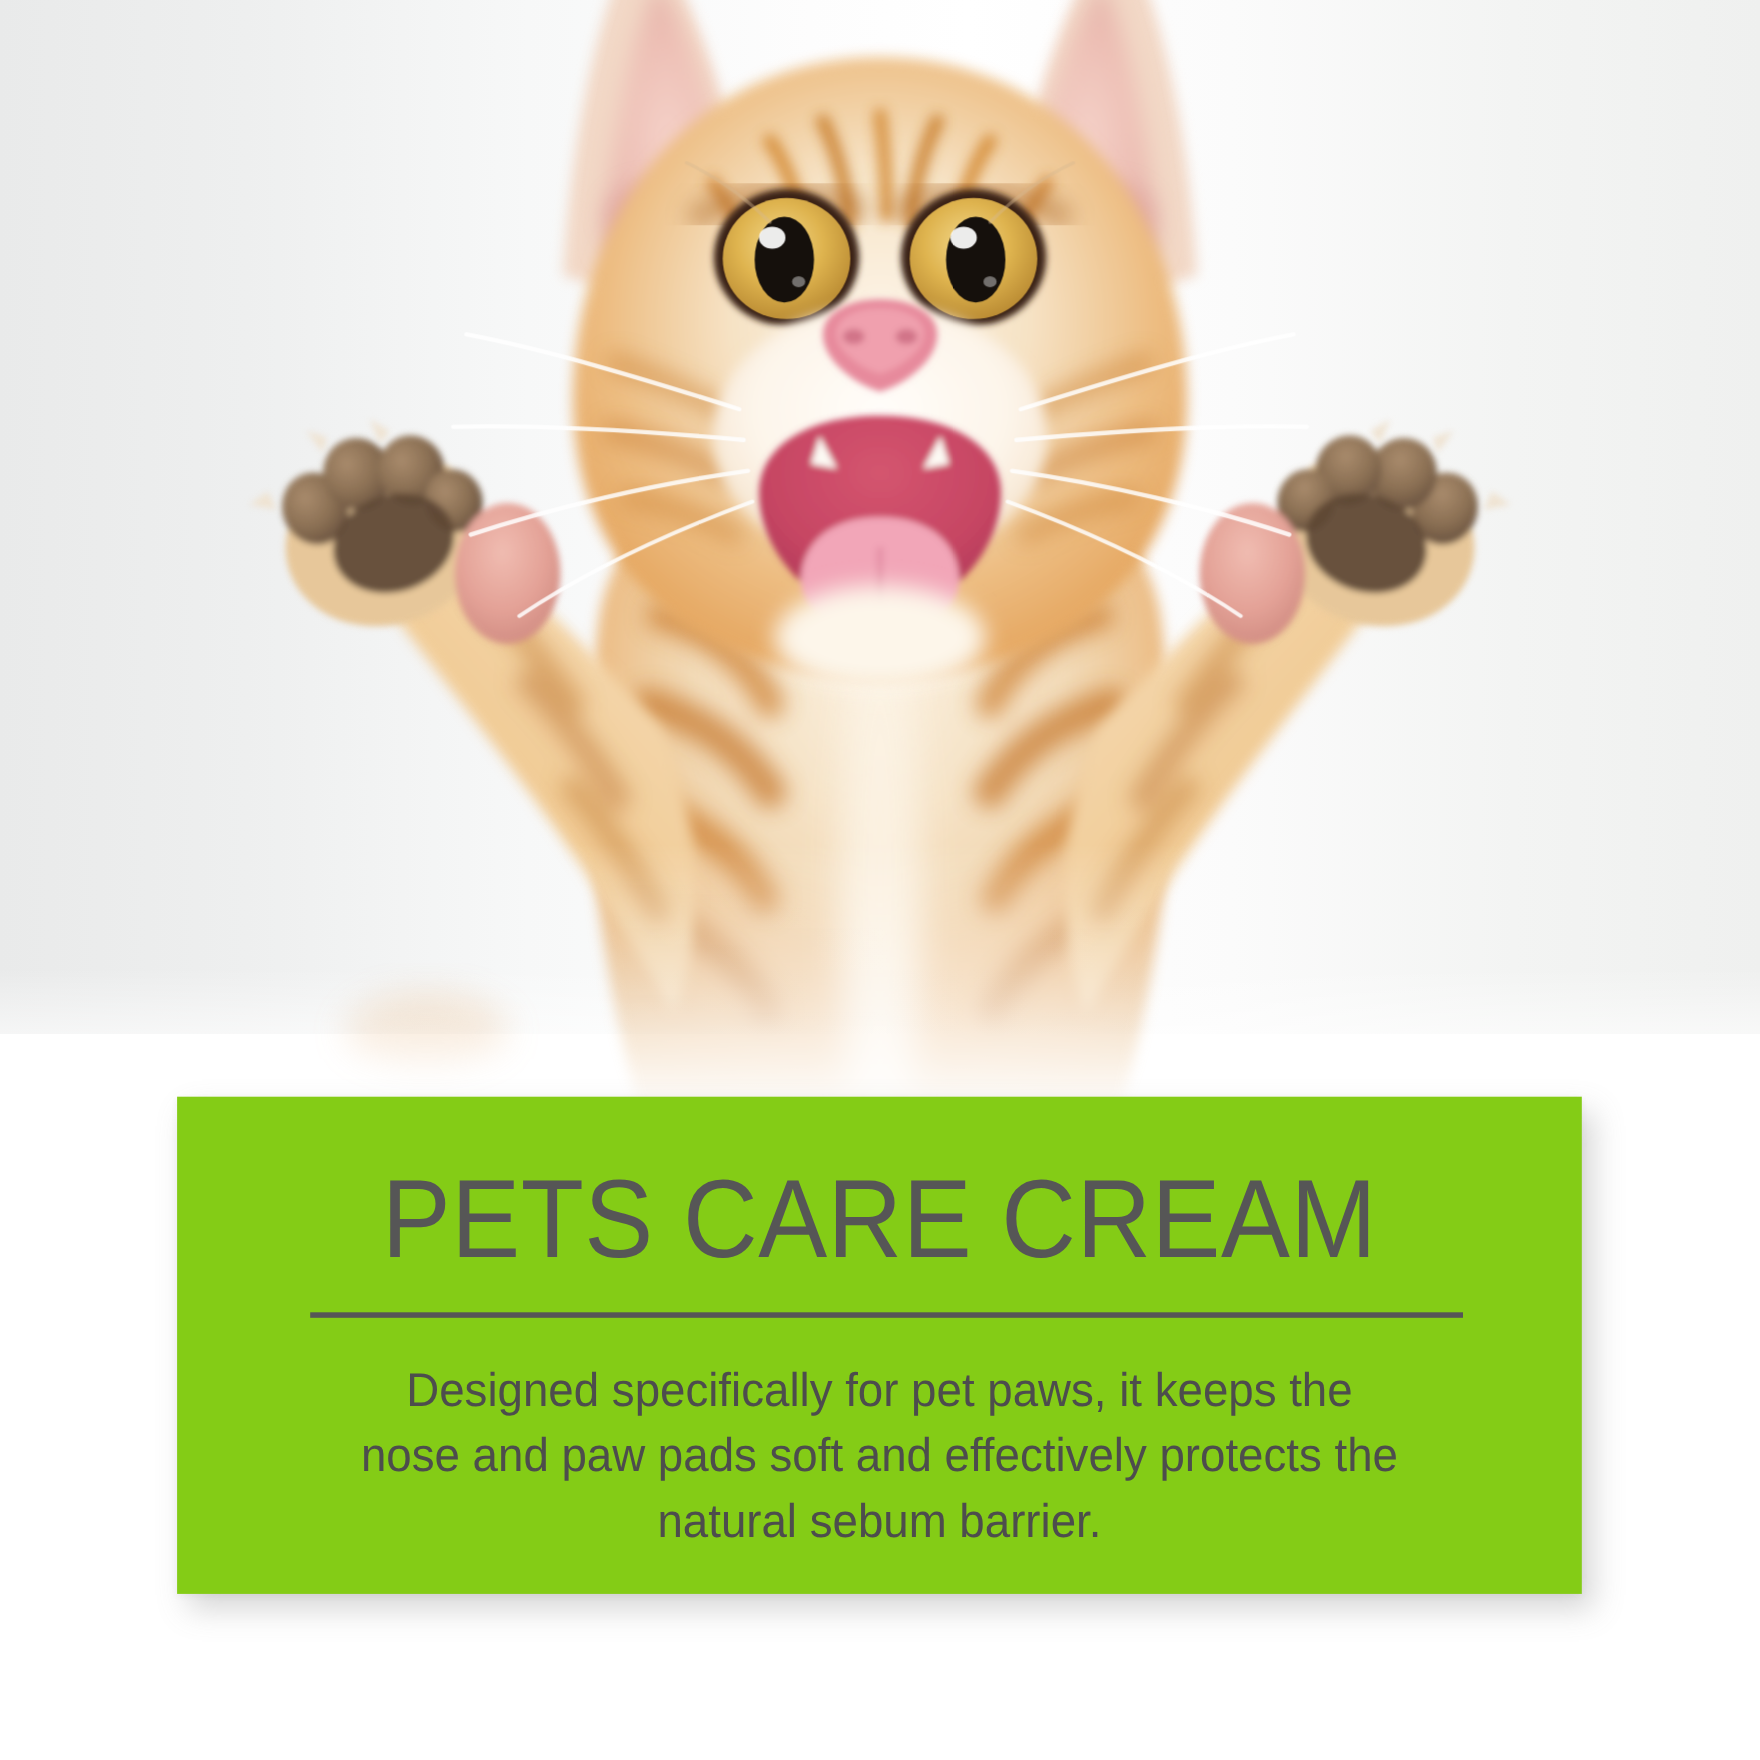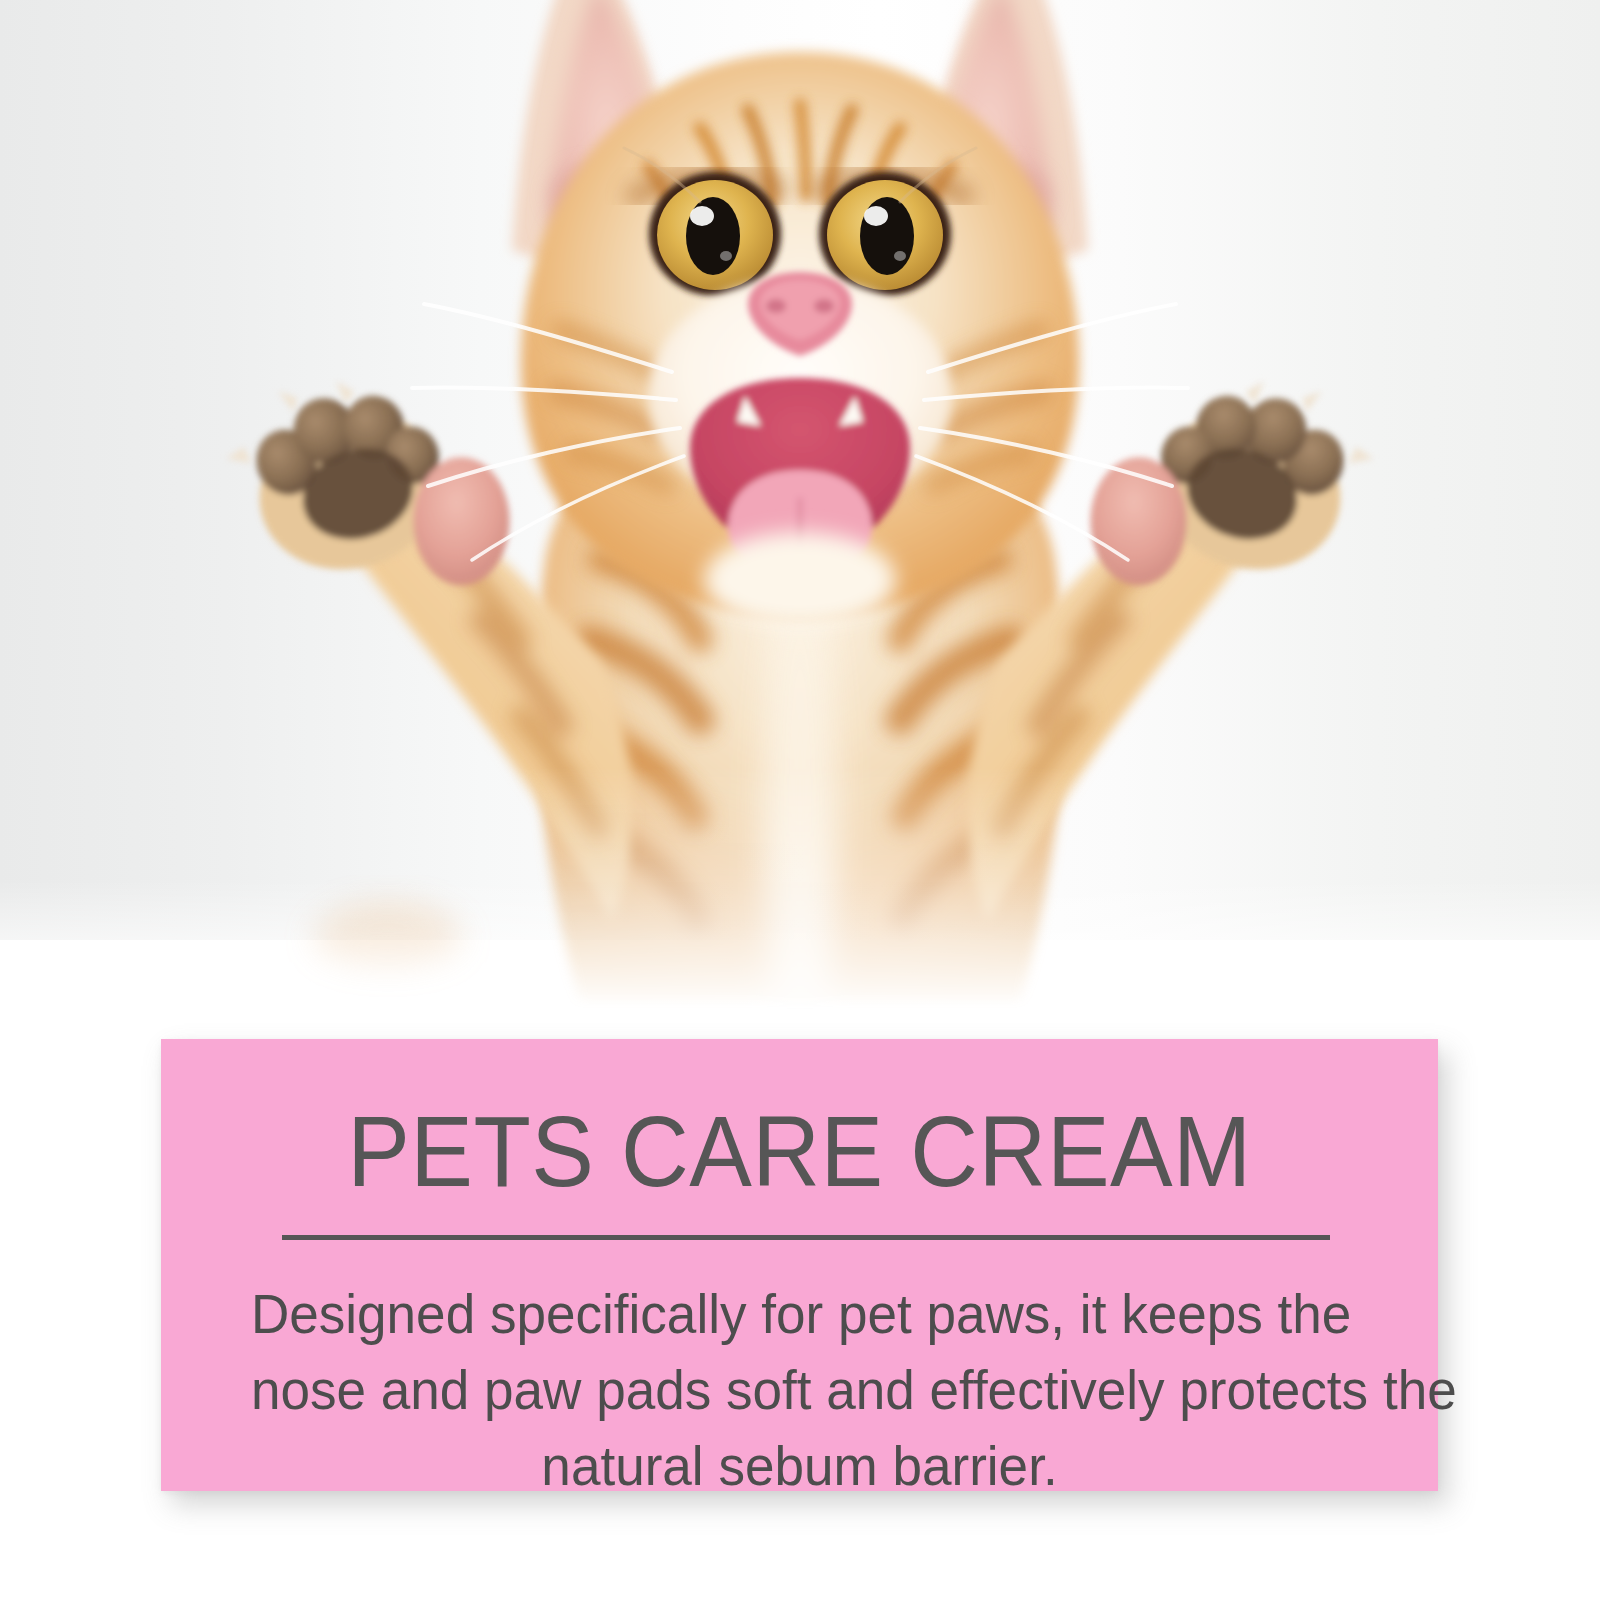--- a/index.html
+++ b/index.html
@@ -51,24 +51,24 @@
     position: absolute;
     left: 0; top: 0;
     width: 1600px; height: 1010px;
   }
   .cat svg { display: block; width: 100%; height: 100%; }
 
   
   .card {
     position: absolute;
     left: 161px;
-    top: 1039px;
+    top: 997px;
     width: 1277px;
     height: 452px;
-    background: #f9a8d4;
+    background: #84cc16;
     box-shadow: 10px 14px 26px rgba(120,120,120,0.30),
                 0 2px 6px rgba(150,150,150,0.12);
   }
 
   .card-title {
     position: absolute;
     left: 0; right: 0;
     top: 62px;
     text-align: center;
     font-size: 101px;
@@ -88,21 +88,21 @@
     height: 5px;
     background: #565656;
   }
 
   .card-desc {
     position: absolute;
     left: 70px;
     right: 70px;
     top: 238px;
     text-align: center;
-    font-size: 55px;
+    font-size: 43px;
     font-weight: 400;
     line-height: 1.38;
     color: #4d4d4d;
   }
   .card-desc span { display: block; white-space: nowrap; transform: scaleX(0.965); }
 </style>
 </head>
 <body>
 
 <div id="stage">

